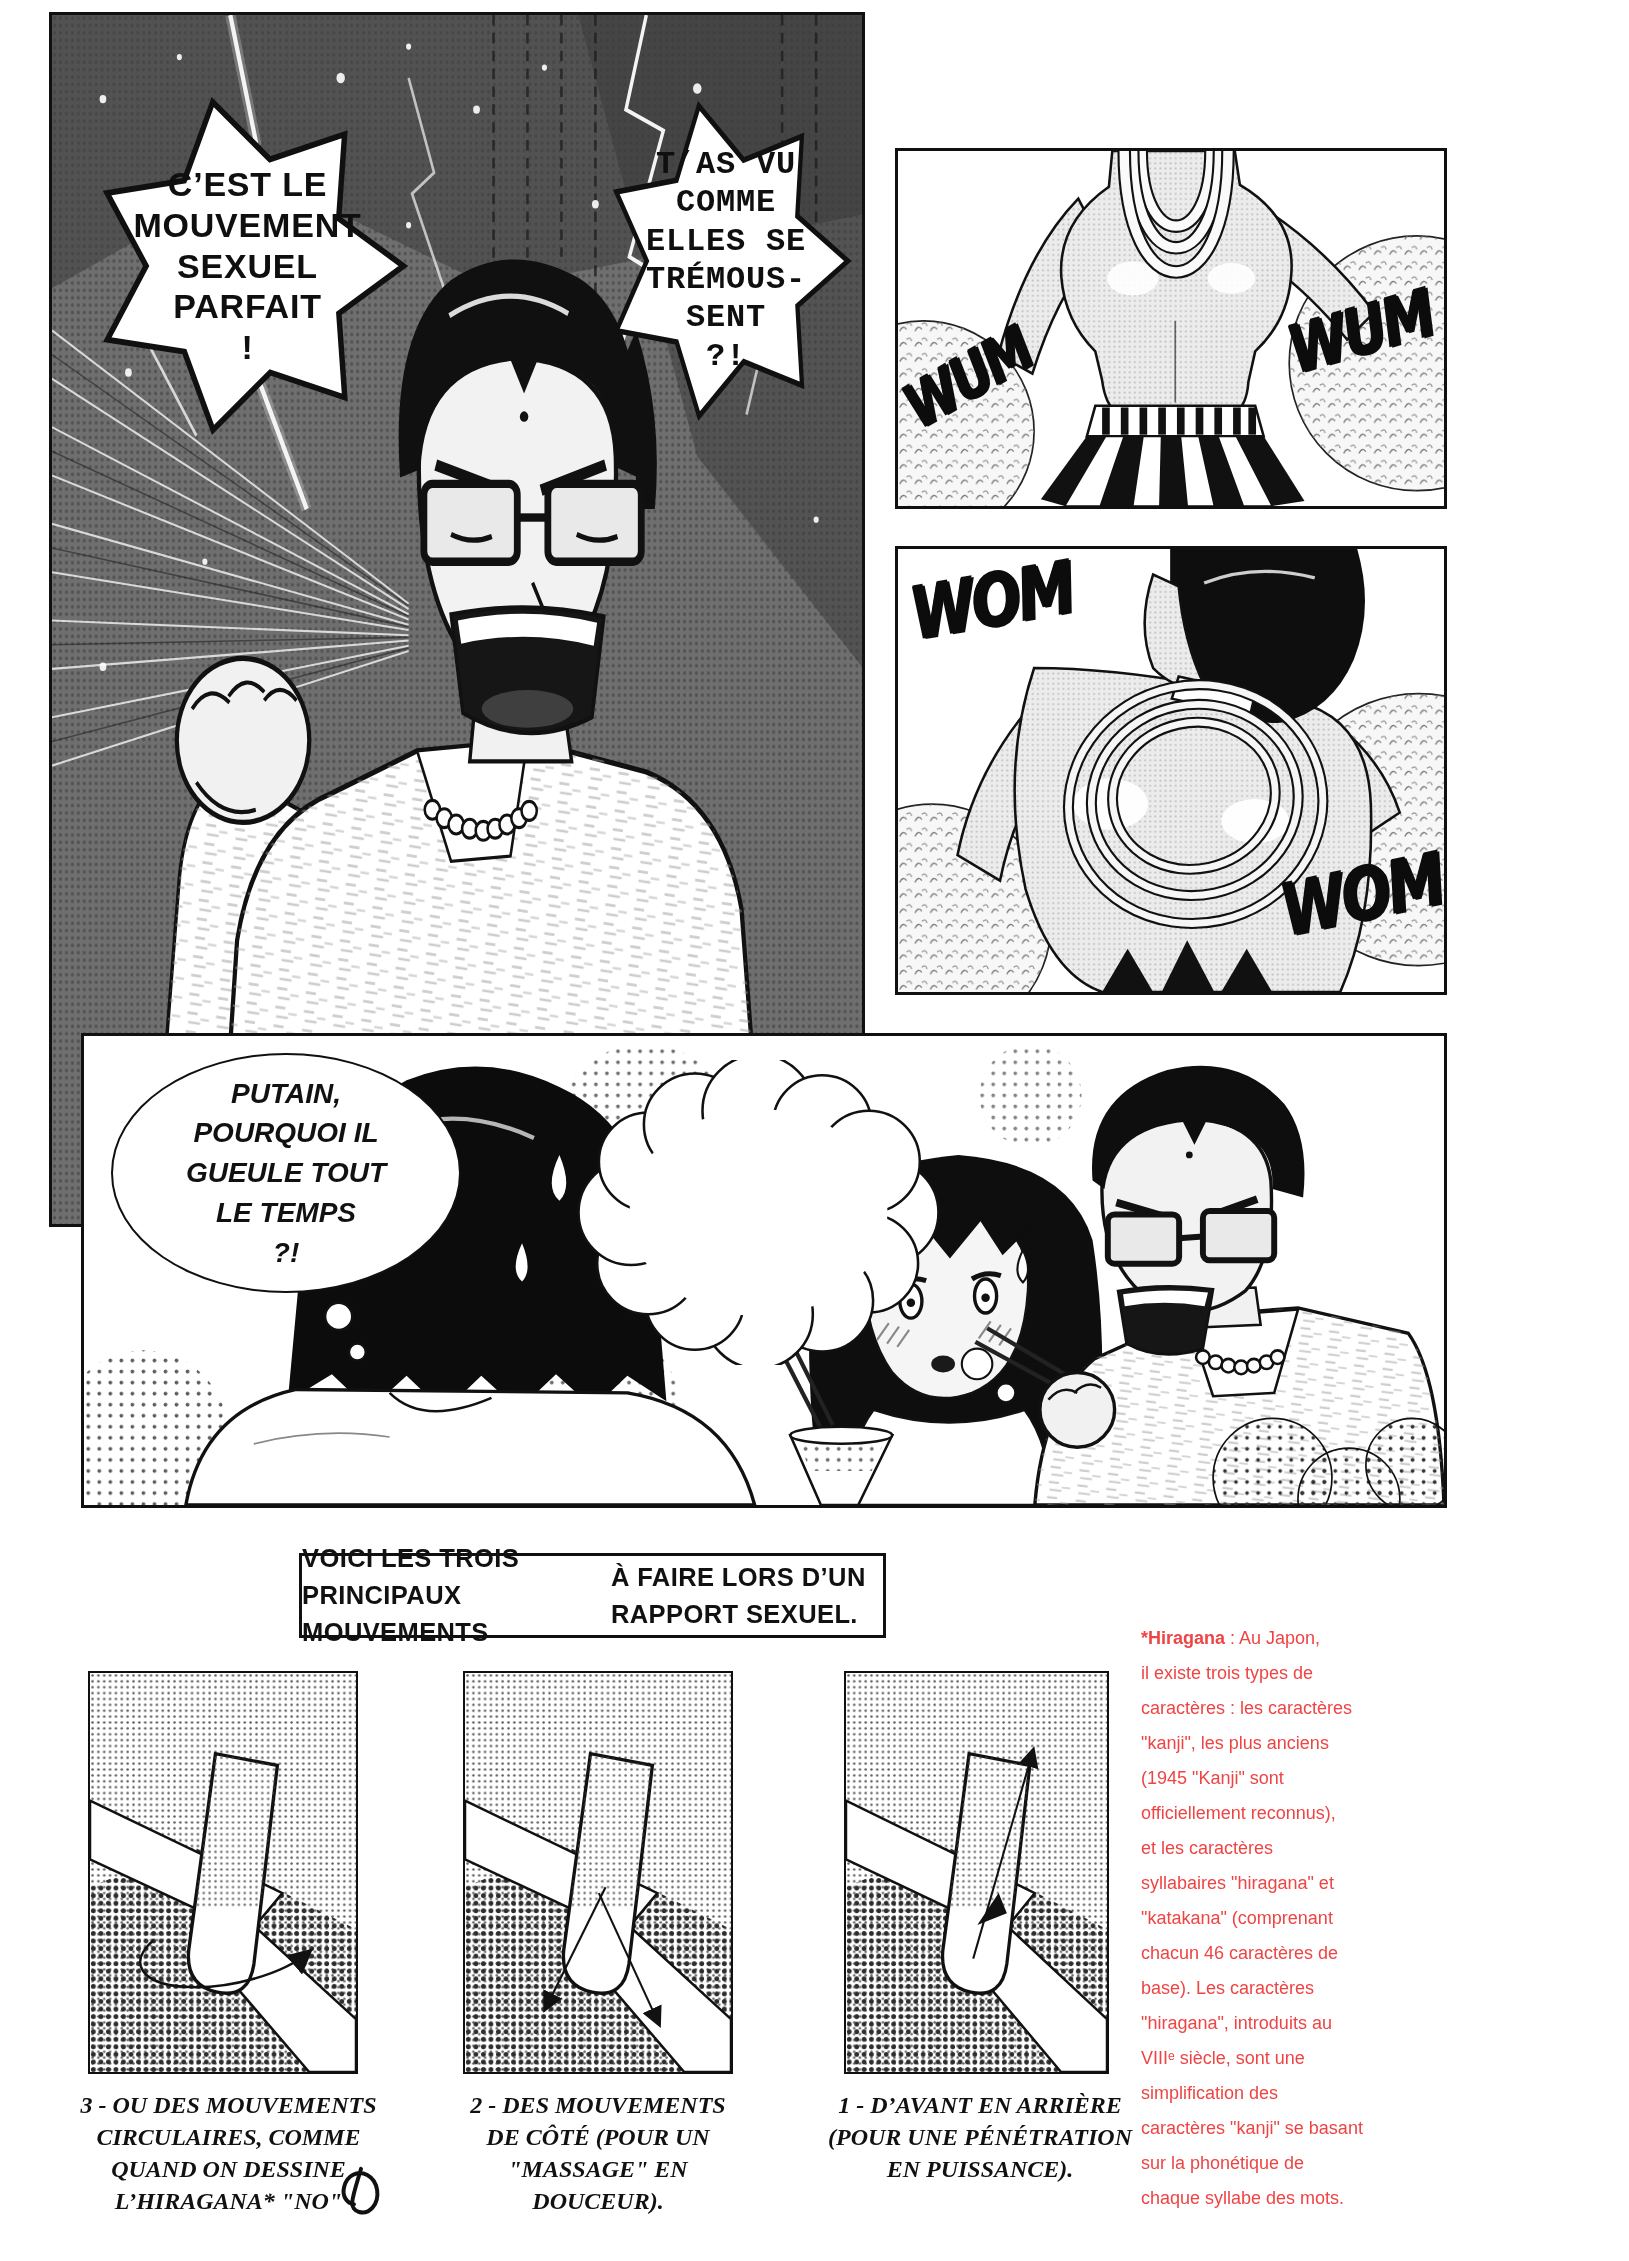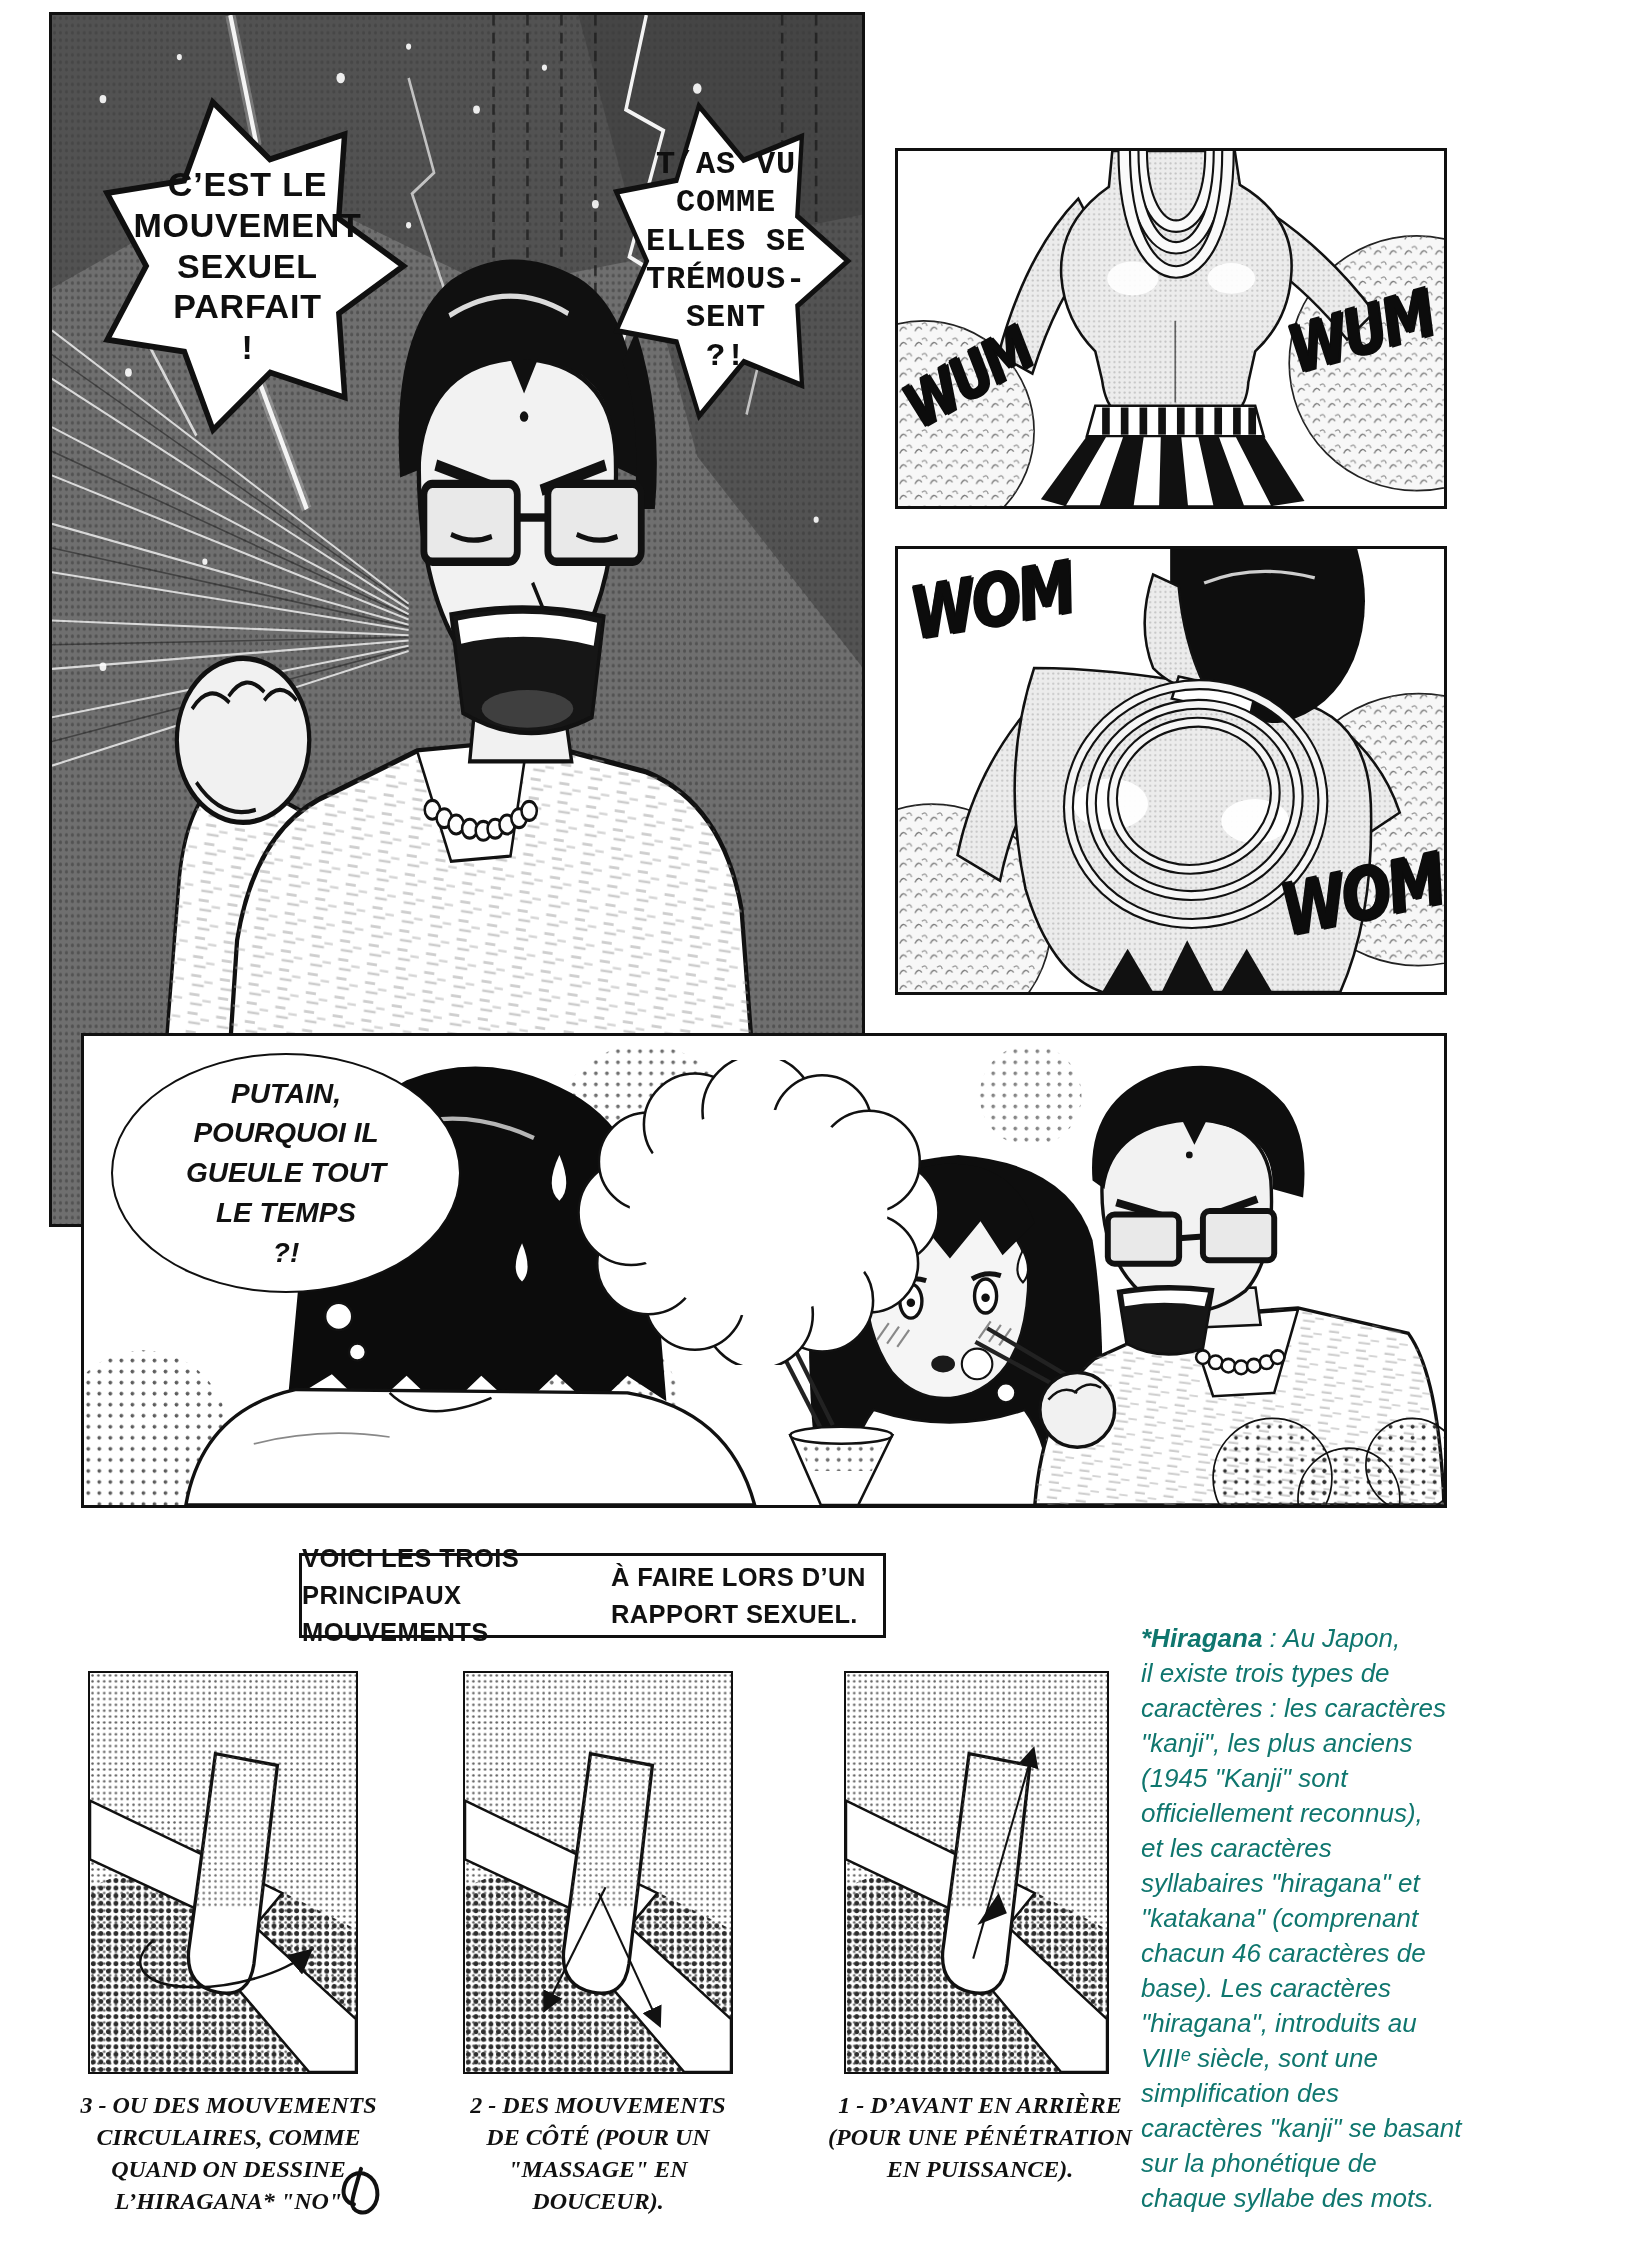--- a/index.html
+++ b/index.html
@@ -30,22 +30,22 @@
   
   .caption-box{position:absolute;border:3.4px solid #101010;background:#fff;box-sizing:border-box;
        display:flex;flex-direction:row;align-items:center;justify-content:center;z-index:2;}
   .caption-box span{font-weight:bold;font-size:25.5px;line-height:37px;letter-spacing:0.4px;}
   
   .diag-caption{position:absolute;font-family:"Liberation Serif","DejaVu Serif",serif;
        font-weight:bold;font-style:italic;font-size:24px;line-height:32px;text-align:center;
        white-space:pre-line;z-index:2;}
   .glyph{position:absolute;z-index:2;}
   
-  .footnote{position:absolute;font-size:26px;line-height:35px;white-space:pre-line;
-       color:#0f766e;z-index:2;font-style:italic;}
+  .footnote{position:absolute;font-size:18px;line-height:35px;white-space:pre-line;
+       color:#ef4444;z-index:2;}
   .footnote b{font-weight:bold;}
 </style>
 </head>
 <body>
 
 <svg width="0" height="0" style="position:absolute" aria-hidden="true">
   <defs>
     <pattern id="ptHT" width="7" height="7" patternUnits="userSpaceOnUse">
       <circle cx="3" cy="3" r="1.8" fill="#4d4d4d"></circle>
     </pattern>

